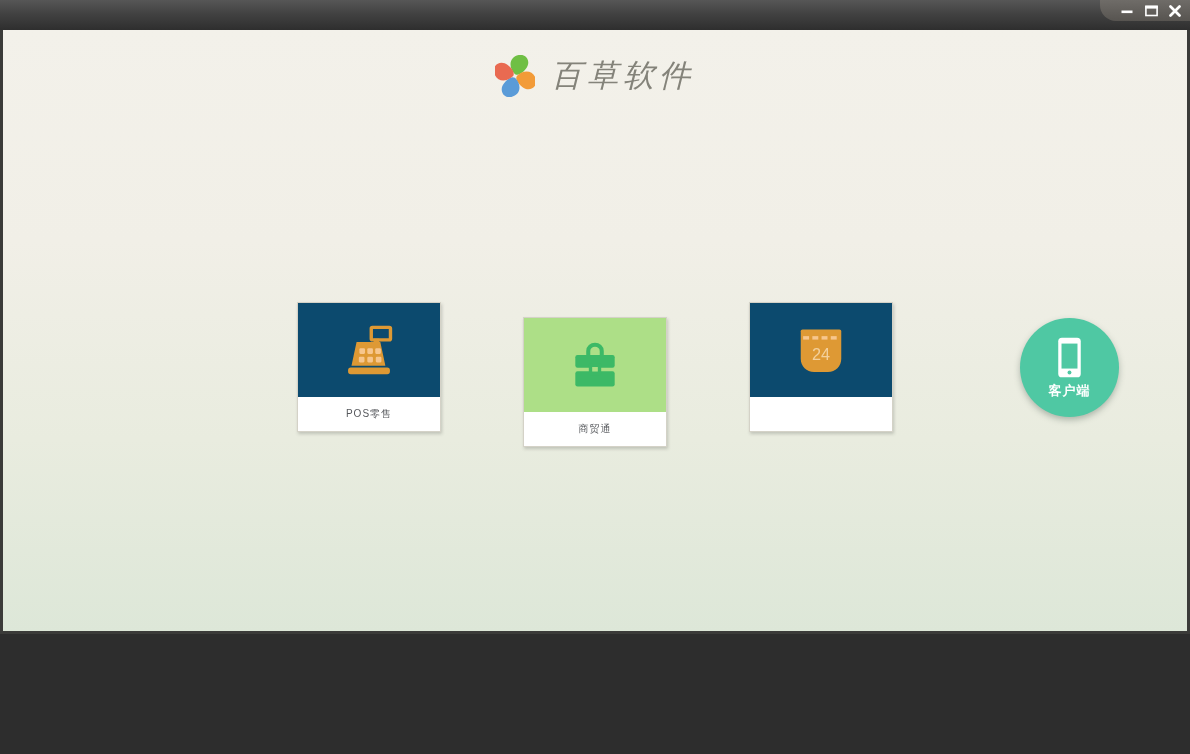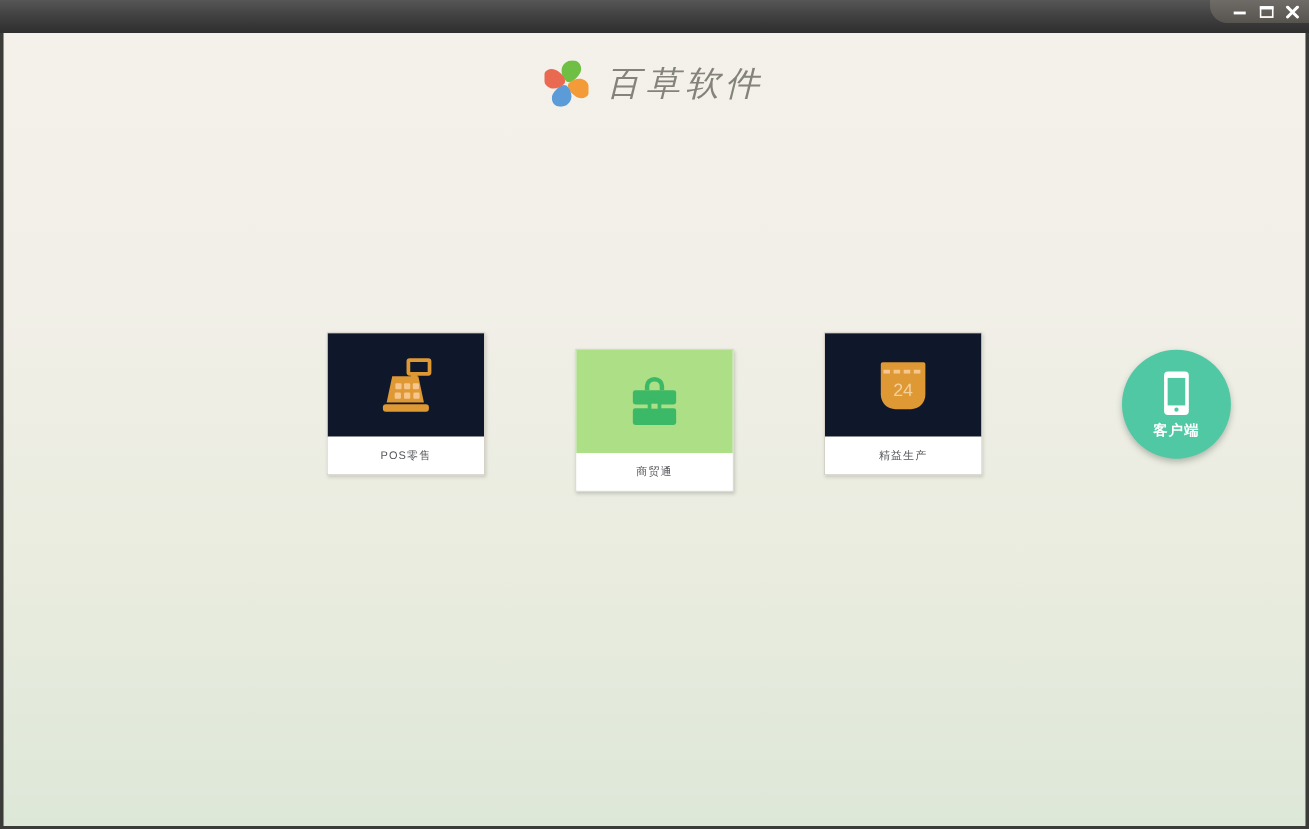--- a/index.html
+++ b/index.html
@@ -21,21 +21,21 @@
     padding-right: 5px; gap: 4px;
   }
   .win-btn {
     width: 20px; height: 18px; border: none; background: transparent;
     display: flex; align-items: center; justify-content: center;
     cursor: pointer; padding: 0;
   }
 
   
   .content {
-    position: absolute; top: 30px; left: 0; width: 1190px; height: 724px;
+    position: absolute; top: 30px; left: 0; width: 1190px; height: 604px;
     border-left: 3px solid #3b3b39; border-right: 3px solid #3b3b39; border-bottom: 3px solid #3b3b39;
     background: linear-gradient(180deg, #f3f1ea 0%, #f1efe7 35%, #e9ecdf 68%, #dde7d8 100%);
   }
 
   
   .brand {
     position: absolute; top: 23px; left: 0; width: 100%; height: 46px;
     display: flex; align-items: center; justify-content: center; gap: 16px;
   }
   .brand-title {
@@ -44,21 +44,21 @@
   }
 
   
   .tile {
     position: absolute; width: 144px; height: 130px;
     background: #ffffff; cursor: pointer;
     border: 1px solid #d4d2c7;
     box-shadow: 1px 2px 3px rgba(90, 95, 85, 0.28);
   }
   .tile-image { width: 100%; height: 94px; display: flex; align-items: center; justify-content: center; }
-  .tile-orange { background: #0f172a; color: #de9934; text-decoration: underline; }
+  .tile-orange { background: #0c4a6e; color: #de9934; text-decoration: underline; }
   .tile-green  { background: #addf87; color: #3cb966; }
   .tile-label {
     width: 100%; height: 34px; background: #ffffff;
     display: flex; align-items: center; justify-content: center;
     font-size: 10px; color: #56585c; letter-spacing: 1px;
   }
   .tile-pos    { left: 294px; top: 272px; }
   .tile-trade  { left: 520px; top: 287px; }
   .tile-lean   { left: 746px; top: 272px; }
 
@@ -149,21 +149,20 @@
       <div class="tile-image tile-orange">
         <svg width="52" height="50" viewBox="0 0 48 46">
           <path d="M7,4 h34 c1,0 1.7,0.7 1.7,1.7 V31 c0,7 -5.3,12.3 -12.3,12.3 H17.6 C10.6,43.3 5.3,38 5.3,31 V5.7 C5.3,4.7 6,4 7,4 Z" fill="currentColor"></path>
           <rect x="7.5" y="10.2" width="5.5" height="3.2" fill="#f7c68d"></rect>
           <rect x="16" y="10.2" width="5.5" height="3.2" fill="#f7c68d"></rect>
           <rect x="24.5" y="10.2" width="5.5" height="3.2" fill="#f7c68d"></rect>
           <rect x="33" y="10.2" width="5.5" height="3.2" fill="#f7c68d"></rect>
           <text x="24" y="32" text-anchor="middle" font-family="Liberation Sans, sans-serif" font-size="15" fill="#f3d09c">24</text>
         </svg>
       </div>
-      <div class="tile-label">精益生产</div>
     </div>
 
     <button class="client-circle">
       <svg width="27" height="43" viewBox="0 0 26 42">
         <rect x="2" y="1.6" width="22" height="38.8" rx="3.6" fill="#ffffff"></rect>
         <rect x="5.2" y="7.4" width="15.6" height="24.4" fill="#4fc8a3"></rect>
         <circle cx="13" cy="35.6" r="1.9" fill="#4fc8a3"></circle>
       </svg>
       <span class="client-label">客户端</span>
     </button>

